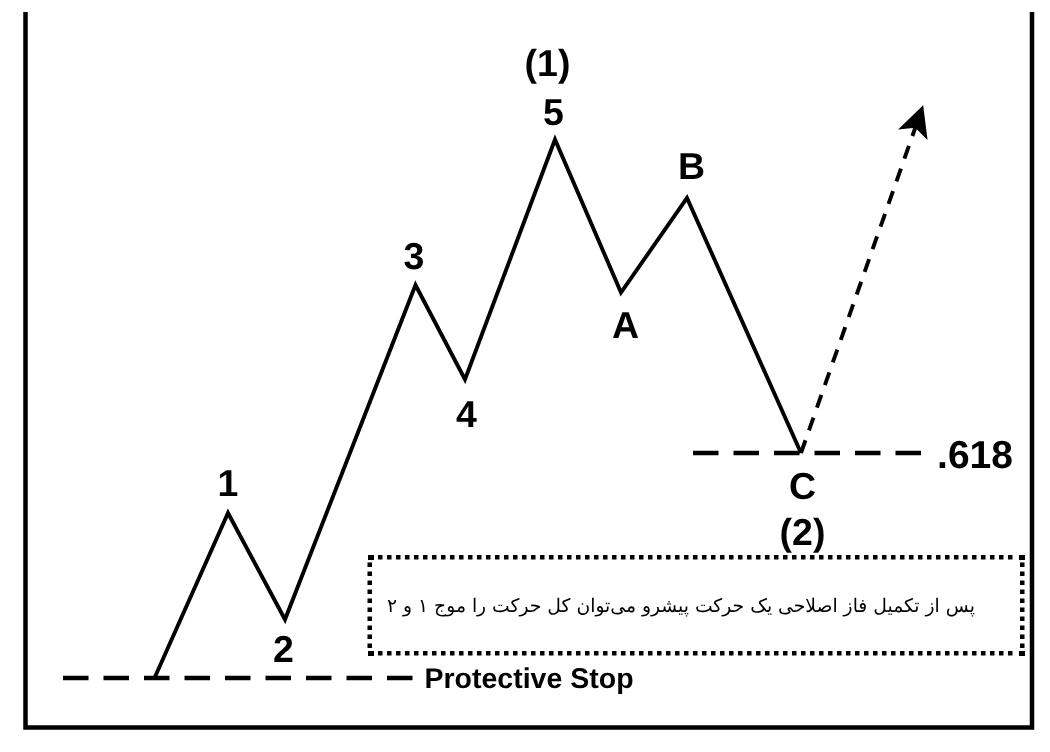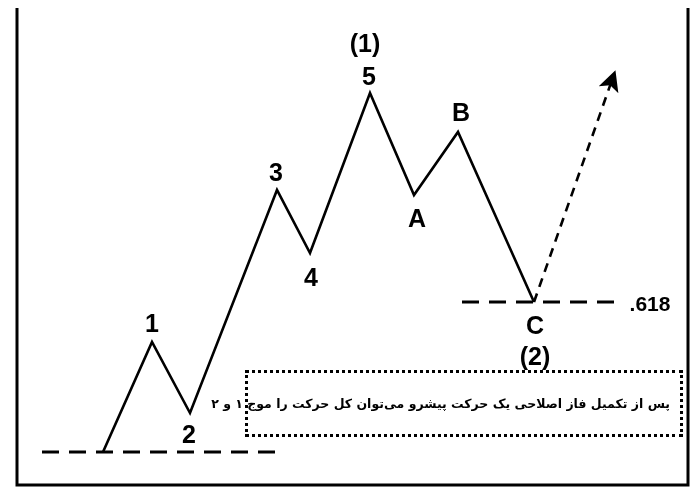--- a/index.html
+++ b/index.html
@@ -30,21 +30,21 @@
     position: absolute;
     color: #000000;
     font-family: "Liberation Sans", sans-serif;
     font-weight: bold;
     white-space: nowrap;
     line-height: 1;
     transform: translate(-50%, -50%);
   }
   .lbl-wave { font-size: 25px; }
   .lbl-degree { font-size: 25px; }
-  .lbl-ratio { font-size: 21px; letter-spacing: 0px; text-align: right; }
+  .lbl-ratio { font-size: 26px; letter-spacing: 0px; text-align: right; }
   .lbl-stop {
     font-size: 19px;
     font-weight: bold;
     transform: translate(0, -50%);
   }
   #note-box {
     position: absolute;
     left: 245px;
     top: 370px;
     width: 438px;
@@ -55,21 +55,21 @@
     direction: rtl;
     display: flex;
     flex-direction: column;
     align-items: stretch;
     justify-content: center;
     padding: 2px 10px 2px 10px;
   }
   .note-line {
     font-family: "DejaVu Sans", sans-serif;
     font-size: 12.5px;
-    font-weight: bold;
+    font-weight: normal;
     color: #000000;
     text-align: left;
     line-height: 1.55;
     white-space: nowrap;
   }
 </style>
 </head>
 <body>
 
 <div id="figure">
@@ -99,18 +99,19 @@
   <div class="lbl lbl-wave" style="left:369px; top:76px;">5</div>
   <div class="lbl lbl-wave" style="left:417px; top:218px;">A</div>
   <div class="lbl lbl-wave" style="left:461px; top:112px;">B</div>
   <div class="lbl lbl-wave" style="left:535px; top:325px;">C</div>
 
   <div class="lbl lbl-degree" style="left:365px; top:43px;">(1)</div>
   <div class="lbl lbl-degree" style="left:535px; top:356px;">(2)</div>
 
   <div class="lbl lbl-ratio" style="left:650px; top:303px;">.618</div>
 
+  <div class="lbl lbl-stop" style="left:283px; top:453px;">Protective Stop</div>
 
   <div id="note-box">
     <div class="note-line">پس از تکمیل فاز اصلاحی یک حرکت پیشرو می‌توان کل حرکت را موج ۱ و ۲</div>
   </div>
 
 </div>
 
 </body></html>

